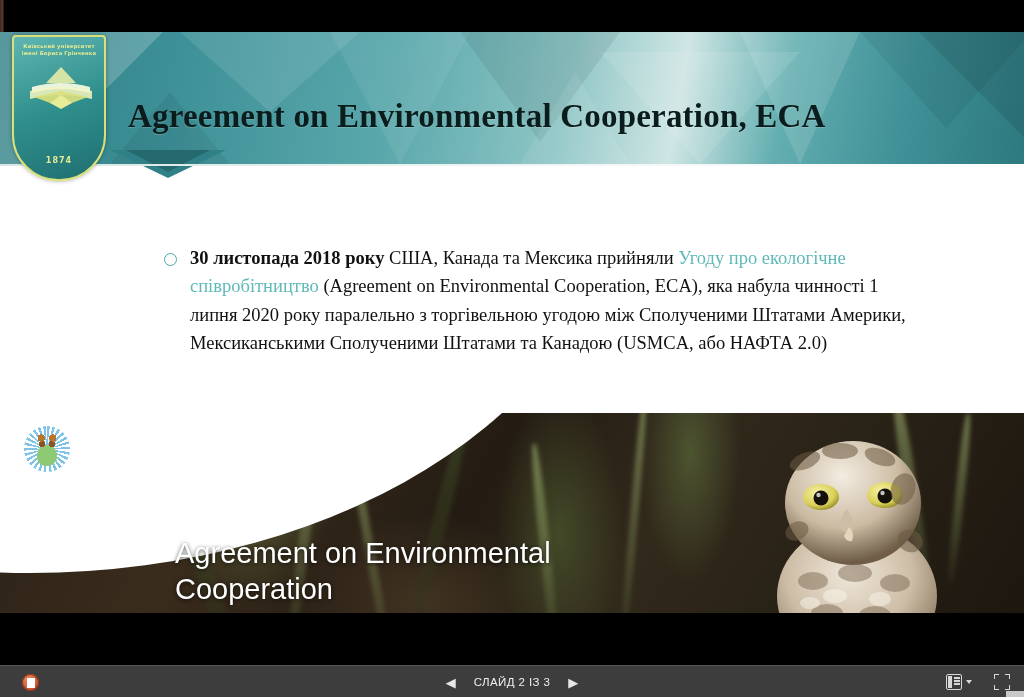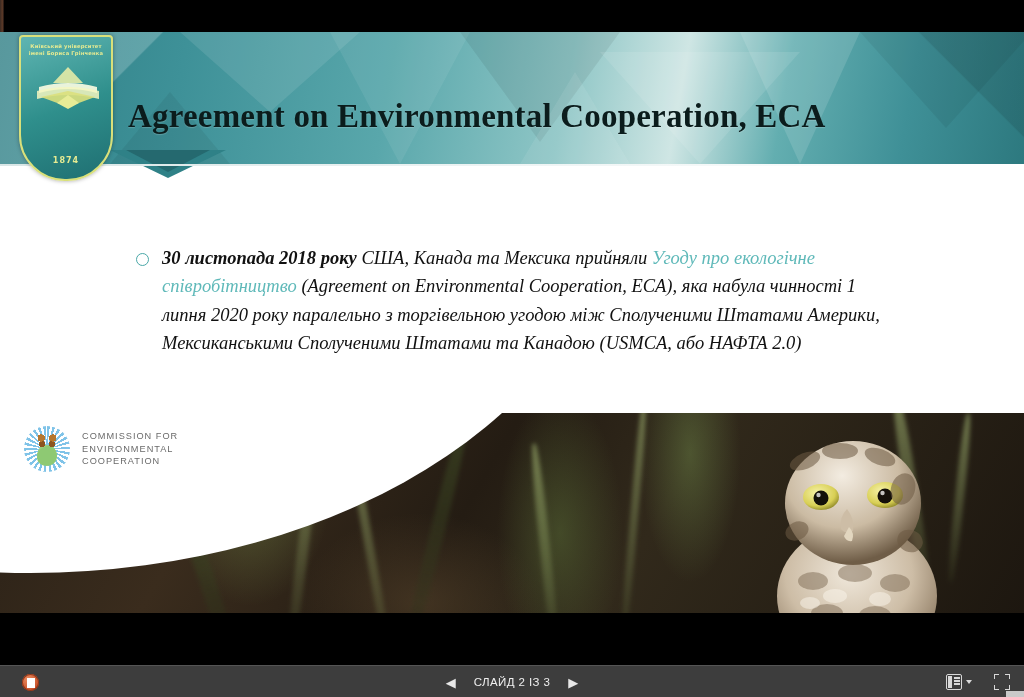--- a/index.html
+++ b/index.html
@@ -47,21 +47,21 @@
     border-left:42px solid transparent; border-right:42px solid transparent;
     border-top:22px solid #25696f;
   }
   .banner-hairline{
     position:absolute;left:0;top:132px;width:1024px;height:2px;
     background:linear-gradient(to right,#d9e6e6,#eef4f4,#ffffff);
   }
 
   
   .crest {
-    position: absolute; left: 19px; top: 3px; width: 94px; height: 146px;
+    position: absolute; left: 12px; top: 3px; width: 94px; height: 146px;
     background: linear-gradient(160deg,#5fb5b2,#2f8f8c 50%,#1f6f72);
     border: 2px solid #d9e07a;
     border-radius: 4px 4px 46px 46px;
     overflow: hidden; z-index: 5;
     box-shadow: 0 0 4px rgba(0,0,0,.35);
   }
   .crest-txt {
     position:absolute;left:0;right:0;top:6px;text-align:center;
     color:#e6eb92; font-size:5.2px; line-height:7px; letter-spacing:.2px;
     font-family:"DejaVu Sans", sans-serif; font-weight:bold;
@@ -77,21 +77,21 @@
 
   .slide-title {
     position: absolute; left: 128px; top: 66px;
     font-family: "Liberation Serif", "DejaVu Serif", serif;
     font-weight: bold; font-size: 33px; color: #0b1c1c;
     letter-spacing: .2px; text-shadow: 0 1px 1px rgba(255,255,255,.18);
     white-space: nowrap;
   }
 
   
-  .body-block { position:absolute; left:136px; top:212px; width:760px;font-style:italic; }
+  .body-block { position:absolute; left:164px; top:212px; width:760px; }
   .bullet-row { display:flex; align-items:flex-start; }
   .bullet-mark {
     flex:0 0 auto; width:13px;height:13px;border:1.6px solid #4aa8a8;
     border-radius:50%; margin-top:9px; margin-right:13px;
   }
   .body-text {
     font-family:"Liberation Serif","DejaVu Serif",serif;
     font-size:18.5px; line-height:28.4px; color:#111;
   }
   .body-text b { font-weight:bold; }
@@ -314,31 +314,27 @@
         </g>
         <g opacity=".5" fill="#fbf6ec">
           <ellipse cx="100" cy="165" rx="12" ry="7"></ellipse>
           <ellipse cx="145" cy="168" rx="11" ry="7"></ellipse>
           <ellipse cx="75" cy="172" rx="10" ry="6"></ellipse>
         </g>
       </svg>
 
       <div class="pic-white-curve"></div>
 
+      <div class="pic-caption">Agreement on Environmental Cooperation</div>
     </div>
 
     <div class="cec" style="top:13px; position:absolute; left:24px; top:394px;">
       <div class="cec-mark">
         <div class="cec-leaf"></div>
         <div class="cec-bfly"></div>
-      </div>
-      <div class="cec-txt">
-        <div>COMMISSION FOR</div>
-        <div>ENVIRONMENTAL</div>
-        <div>COOPERATION</div>
       </div>
     </div>
 
   </div>
 
   <div class="blackfill"></div>
 
   <div class="taskbar">
     <div class="ppt-icon">
       <div class="ppt-glyph">P</div>

